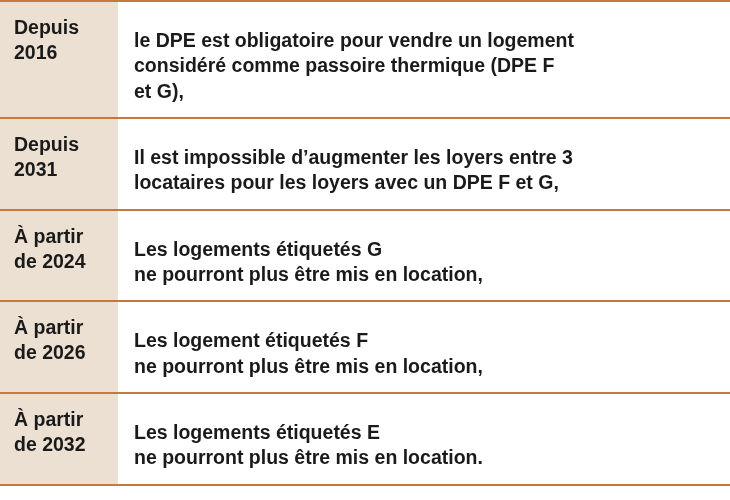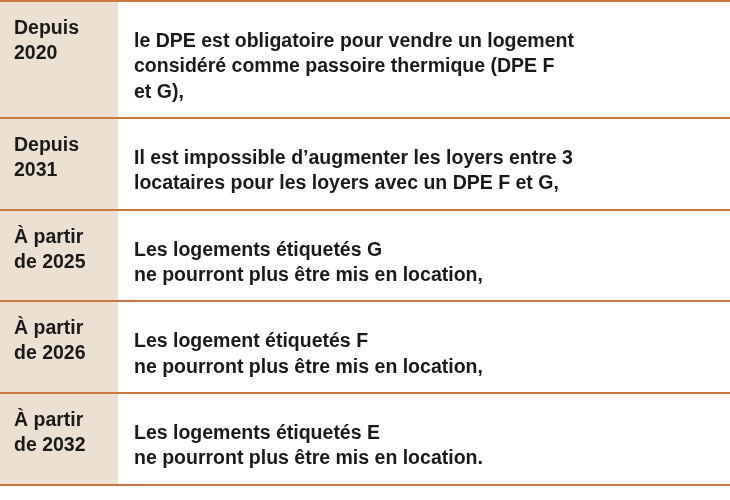--- a/index.html
+++ b/index.html
@@ -60,21 +60,21 @@
 </head>
 <body>
 
 <div class="table-wrap">
   <table class="dpe-table">
     <tbody>
 
       <tr>
         <td class="period-cell">
           <span class="line">Depuis</span>
-          <span class="line">2020</span>
+          <span class="line">2016</span>
         </td>
         <td class="desc-cell">
           <span class="line">le DPE est obligatoire pour vendre un logement</span>
           <span class="line">considéré comme passoire thermique (DPE F</span>
           <span class="line">et G),</span>
         </td>
       </tr>
 
       <tr>
         <td class="period-cell">
@@ -83,21 +83,21 @@
         </td>
         <td class="desc-cell">
           <span class="line">Il est impossible d’augmenter les loyers entre 3</span>
           <span class="line">locataires pour les loyers avec un DPE F et G,</span>
         </td>
       </tr>
 
       <tr>
         <td class="period-cell">
           <span class="line">À partir</span>
-          <span class="line">de 2025</span>
+          <span class="line">de 2024</span>
         </td>
         <td class="desc-cell">
           <span class="line">Les logements étiquetés G</span>
           <span class="line">ne pourront plus être mis en location,</span>
         </td>
       </tr>
 
       <tr>
         <td class="period-cell">
           <span class="line">À partir</span>

